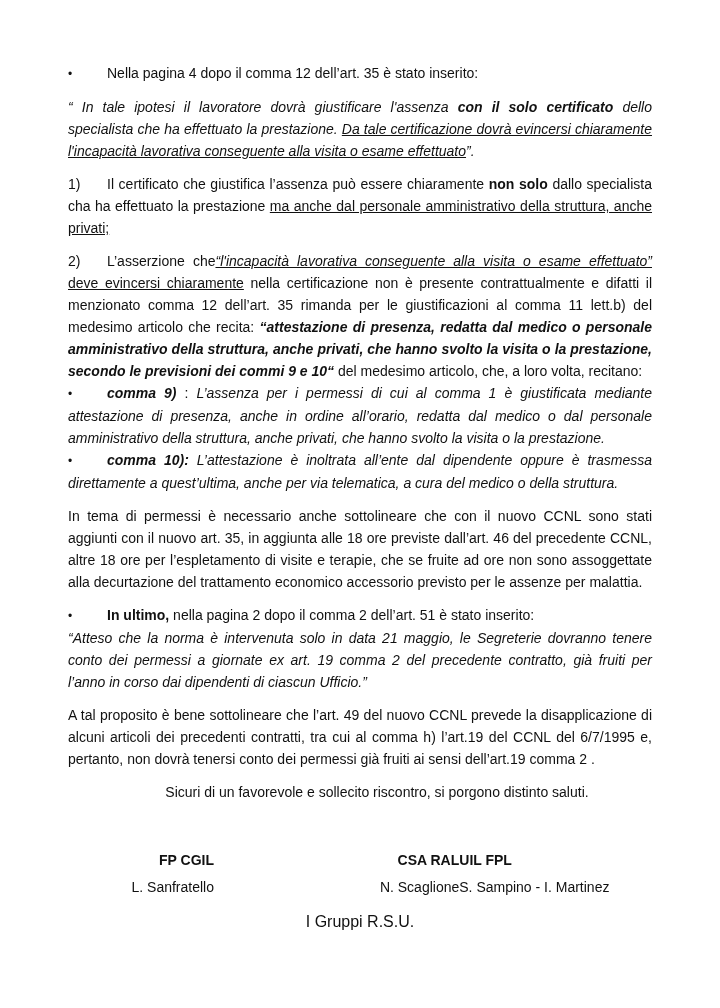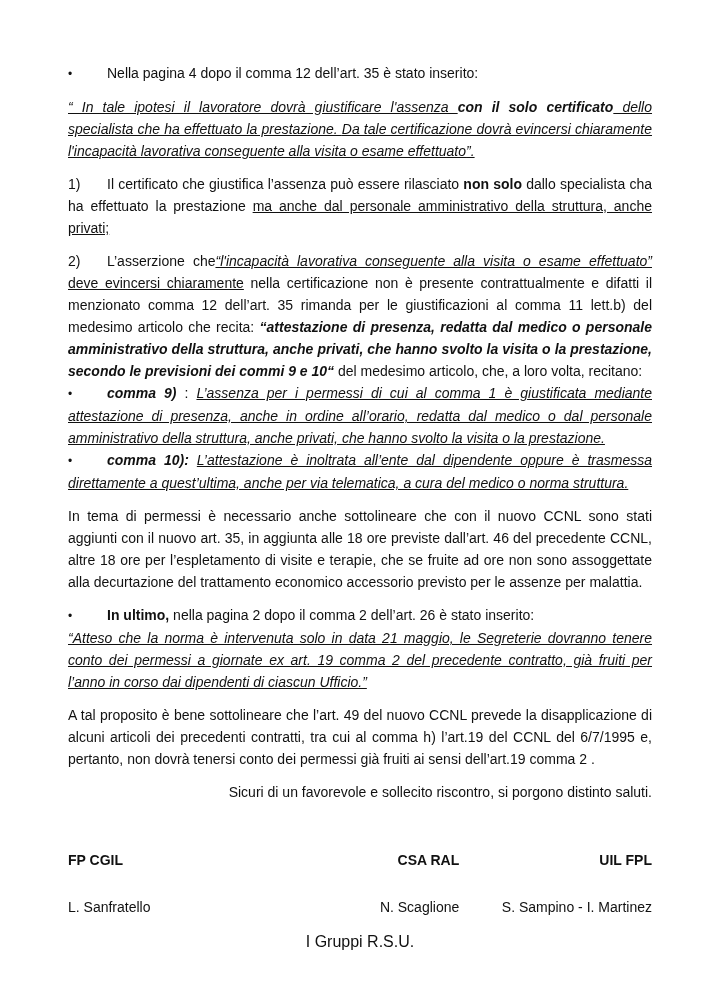--- a/index.html
+++ b/index.html
@@ -20,41 +20,41 @@
     border-radius: 19px;
   }
   .content {
     padding: 62px 68px 0 68px;
   }
   .para {
     margin: 0 0 11px 0;
     text-align: justify;
   }
   .para.tight { margin-bottom: 0; }
-  .para.left { text-align: right; }
+  .para.left { text-align: center; }
   .para.indent { text-indent: 34px; }
   .marker {
     display: inline-block;
     width: 39px;
   }
   .marker.bullet { font-size: 12px; }
   .b   { font-weight: bold; }
-  .i   { font-style: italic; text-decoration: underline; }
+  .i   { font-style: italic; }
   .bi  { font-weight: bold; font-style: italic; margin-top: 43px; }
   .u   { text-decoration: underline; }
   .biu { font-weight: normal; font-style: italic; text-decoration: underline; }
   .ru  { text-decoration: underline; }
 
   .sig-block { margin-top: 46px; }
   .sig-row { display: flex; }
-  .sig-cell-1 { width: 25%; text-align: left; }
+  .sig-cell-1 { width: 25%; text-align: right; }
   .sig-cell-2 { width: 42%; text-align: right; }
-  .sig-cell-3 { width: 33%; text-align: right; }
+  .sig-cell-3 { width: 33%; text-align: left; }
   .sig-orgs .sig-cell-1, .sig-orgs .sig-cell-2, .sig-orgs .sig-cell-3 { font-weight: bold; }
-  .sig-names { margin-top: 25px; }
+  .sig-names { margin-top: 5px; }
   .rsu-title {
     margin-top: 12px;
     text-align: center;
     font-size: 16px;
     line-height: 24px;
   }
 </style>
 </head>
 <body>
 
@@ -64,41 +64,41 @@
     <p class="para">
       <span class="marker bullet">•</span><span>Nella pagina 4 dopo il comma 12 dell’art. 35 è stato inserito:</span>
     </p>
 
     <p class="para">
       <span class="i">“ In tale ipotesi il lavoratore dovrà giustificare l'assenza  </span><span class="bi">con il solo certificato</span><span class="i"> dello specialista che ha effettuato la prestazione. </span><span class="biu">Da tale certificazione dovrà evincersi chiaramente l'incapacità lavorativa conseguente alla visita o esame effettuato</span><span class="i">”.</span>
     </p>
 
 
     <p class="para">
-      <span class="marker">1)</span><span>Il certificato che giustifica l’assenza può essere rilasciato </span><span class="b">non solo</span><span> dallo specialista cha ha effettuato la prestazione </span><span class="ru">ma anche dal personale amministrativo della struttura, anche privati;</span>
+      <span class="marker">1)</span><span>Il certificato che giustifica l’assenza può essere chiaramente </span><span class="b">non solo</span><span> dallo specialista cha ha effettuato la prestazione </span><span class="ru">ma anche dal personale amministrativo della struttura, anche privati;</span>
     </p>
 
     <p class="para tight">
       <span class="marker">2)</span><span>L’asserzione che</span><span class="biu">“l'incapacità lavorativa conseguente alla visita o esame effettuato”</span><span class="u"> deve evincersi chiaramente</span><span> nella certificazione non è presente contrattualmente e  difatti il menzionato comma 12 dell’art. 35 rimanda per le giustificazioni al comma 11 lett.b) del medesimo articolo che recita: </span><span class="bi">“attestazione di presenza, redatta dal medico o personale amministrativo della struttura, anche privati, che hanno svolto la visita o la prestazione, secondo le previsioni dei commi 9 e 10“</span><span> del medesimo articolo,  che, a loro volta, recitano:</span>
     </p>
 
     <p class="para tight">
       <span class="marker bullet">•</span><span class="bi">comma 9)</span><span> : </span><span class="i">L’assenza per i permessi di cui al comma 1 è giustificata mediante attestazione di presenza, anche in ordine all’orario, redatta dal medico o dal personale amministrativo della struttura, anche privati, che hanno svolto la visita o la prestazione.</span>
     </p>
 
     <p class="para">
-      <span class="marker bullet">•</span><span class="bi">comma 10):</span><span> </span><span class="i">L’attestazione è inoltrata all’ente dal dipendente oppure è trasmessa direttamente a quest’ultima, anche per via telematica, a cura del medico o norma struttura.</span>
+      <span class="marker bullet">•</span><span class="bi">comma 10):</span><span> </span><span class="i">L’attestazione è inoltrata all’ente dal dipendente oppure è trasmessa direttamente a quest’ultima, anche per via telematica, a cura del medico o della struttura.</span>
     </p>
 
     <p class="para">
       <span>In tema di permessi è necessario anche sottolineare che con il nuovo CCNL sono stati aggiunti con il nuovo art. 35, in aggiunta alle 18 ore previste dall’art. 46 del precedente CCNL, altre 18 ore per l’espletamento di visite e terapie, che se fruite ad ore non sono assoggettate alla decurtazione del trattamento economico accessorio previsto per le assenze per malattia.</span>
     </p>
 
     <p class="para tight">
-      <span class="marker bullet">•</span><span class="b">In ultimo,</span><span> nella pagina 2 dopo il comma 2 dell’art. 26 è stato inserito:</span>
+      <span class="marker bullet">•</span><span class="b">In ultimo,</span><span> nella pagina 2 dopo il comma 2 dell’art. 51 è stato inserito:</span>
     </p>
 
     <p class="para">
       <span class="i">“Atteso che la norma è intervenuta solo in data 21 maggio, le Segreterie dovranno tenere conto dei permessi a giornate ex art. 19 comma 2 del precedente contratto, già fruiti per l’anno in corso dai dipendenti di ciascun Ufficio.”</span>
     </p>
 
     <p class="para">
       <span>A tal proposito è bene sottolineare che l’art. 49 del nuovo CCNL prevede la disapplicazione di alcuni articoli dei precedenti contratti, tra cui al comma h) l’art.19 del CCNL del 6/7/1995 e, pertanto, non dovrà tenersi conto dei permessi già fruiti ai sensi dell’art.19 comma 2 .</span>
     </p>
 

